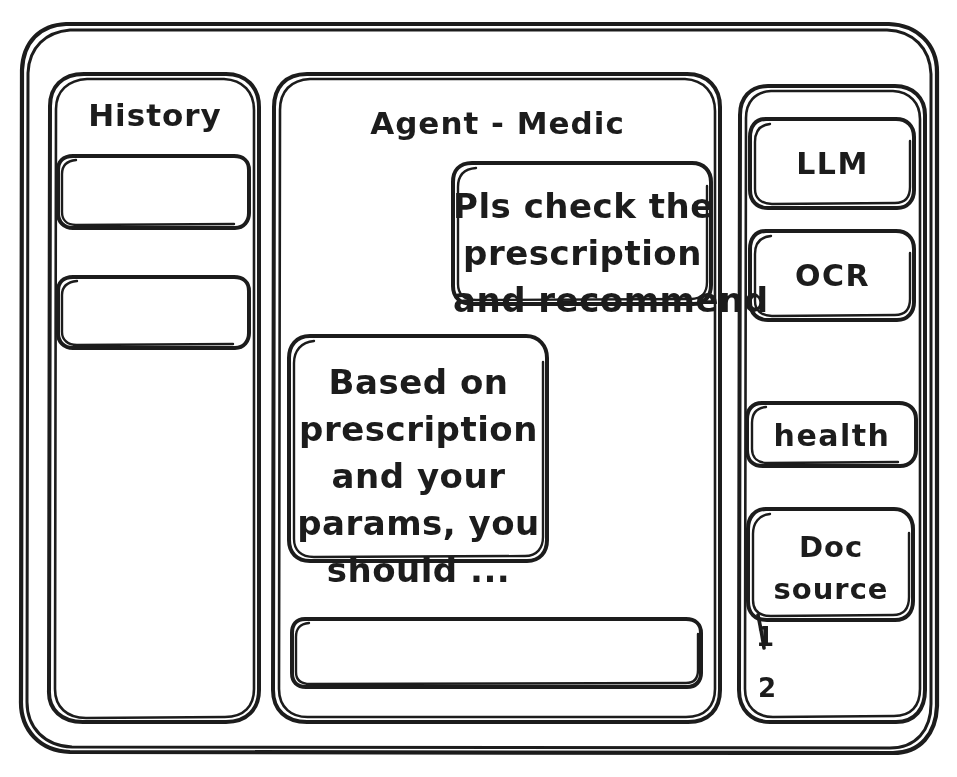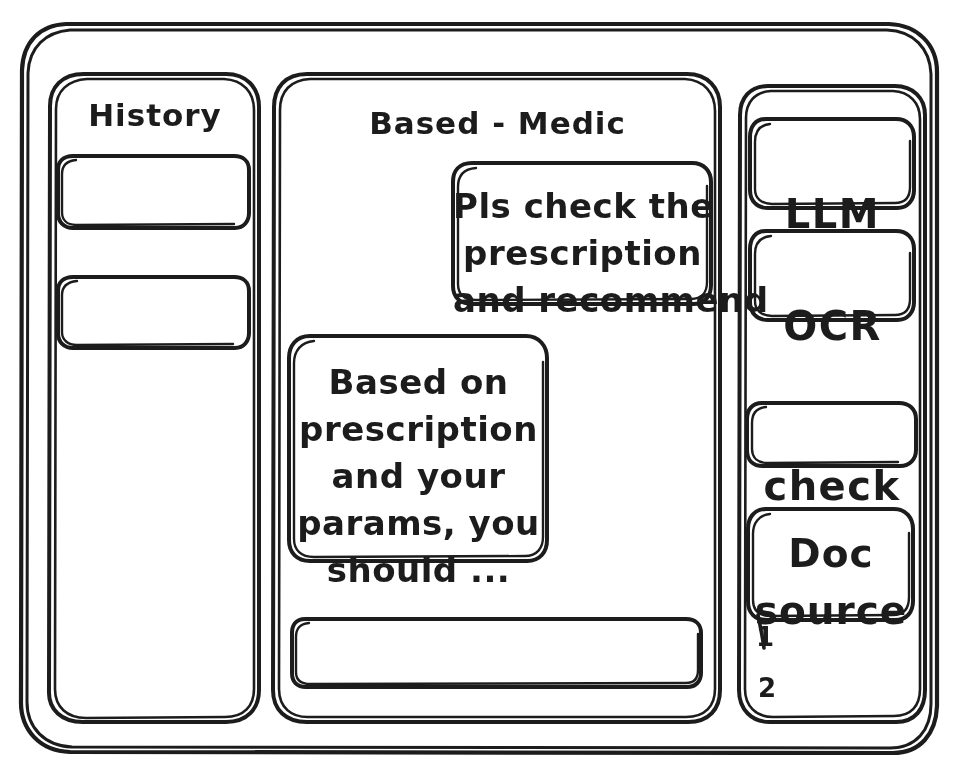--- a/index.html
+++ b/index.html
@@ -39,26 +39,25 @@
   }
   .panel-title {
     font-size: 31px;
     letter-spacing: 1px;
   }
   .bubble-text {
     font-size: 34px;
     line-height: 1.38;
   }
   .chip-text {
-    font-size: 40px;
+    font-size: 30px;
     letter-spacing: 1.5px;
-    margin-top: 44px;
   }
   .chip-text-2 {
-    font-size: 39px;
+    font-size: 29px;
     line-height: 1.45;
     letter-spacing: 1px;
     text-align: center;
   }
   .num-text {
     font-size: 26px;
     text-align: left;
   }
   .hit {
     position: absolute;
@@ -191,21 +190,21 @@
   <div class="hit" style="left:58px; top:156px; width:192px; height:73px;">
     <div class="lbl bubble-text" style="left:0; top:22px; width:192px;"></div>
   </div>
 
   <div class="hit" style="left:58px; top:277px; width:192px; height:72px;">
     <div class="lbl bubble-text" style="left:0; top:22px; width:192px;"></div>
   </div>
 
   <div class="hit" style="left:274px; top:74px; width:447px; height:649px;"></div>
 
-  <div class="lbl panel-title" style="left:274px; top:104px; width:447px;">Based - Medic</div>
+  <div class="lbl panel-title" style="left:274px; top:104px; width:447px;">Agent - Medic</div>
 
   <div class="hit" style="left:453px; top:163px; width:259px; height:142px;">
     <div class="lbl bubble-text" style="left:0; top:20px; width:259px;">Pls check the
 prescription
 and recommend</div>
   </div>
 
   <div class="hit" style="left:289px; top:336px; width:259px; height:226px;">
     <div class="lbl bubble-text" style="left:0; top:23px; width:259px;">Based on
 prescription
@@ -222,21 +221,21 @@
 
   <div class="hit" style="left:750px; top:119px; width:165px; height:90px;">
     <div class="lbl chip-text" style="left:0; top:26px; width:165px;">LLM</div>
   </div>
 
   <div class="hit" style="left:750px; top:231px; width:165px; height:90px;">
     <div class="lbl chip-text" style="left:0; top:26px; width:165px;">OCR</div>
   </div>
 
   <div class="hit" style="left:747px; top:403px; width:170px; height:64px;">
-    <div class="lbl chip-text" style="left:0; top:14px; width:170px;">check</div>
+    <div class="lbl chip-text" style="left:0; top:14px; width:170px;">health</div>
   </div>
 
   <div class="hit" style="left:748px; top:509px; width:166px; height:112px;">
     <div class="lbl chip-text-2" style="left:0; top:17px; width:166px;">Doc
 source</div>
   </div>
 
   <div class="lbl num-text" style="left:756px; top:621px; width:40px;">1</div>
 
   <div class="lbl num-text" style="left:758px; top:672px; width:40px;">2</div>

